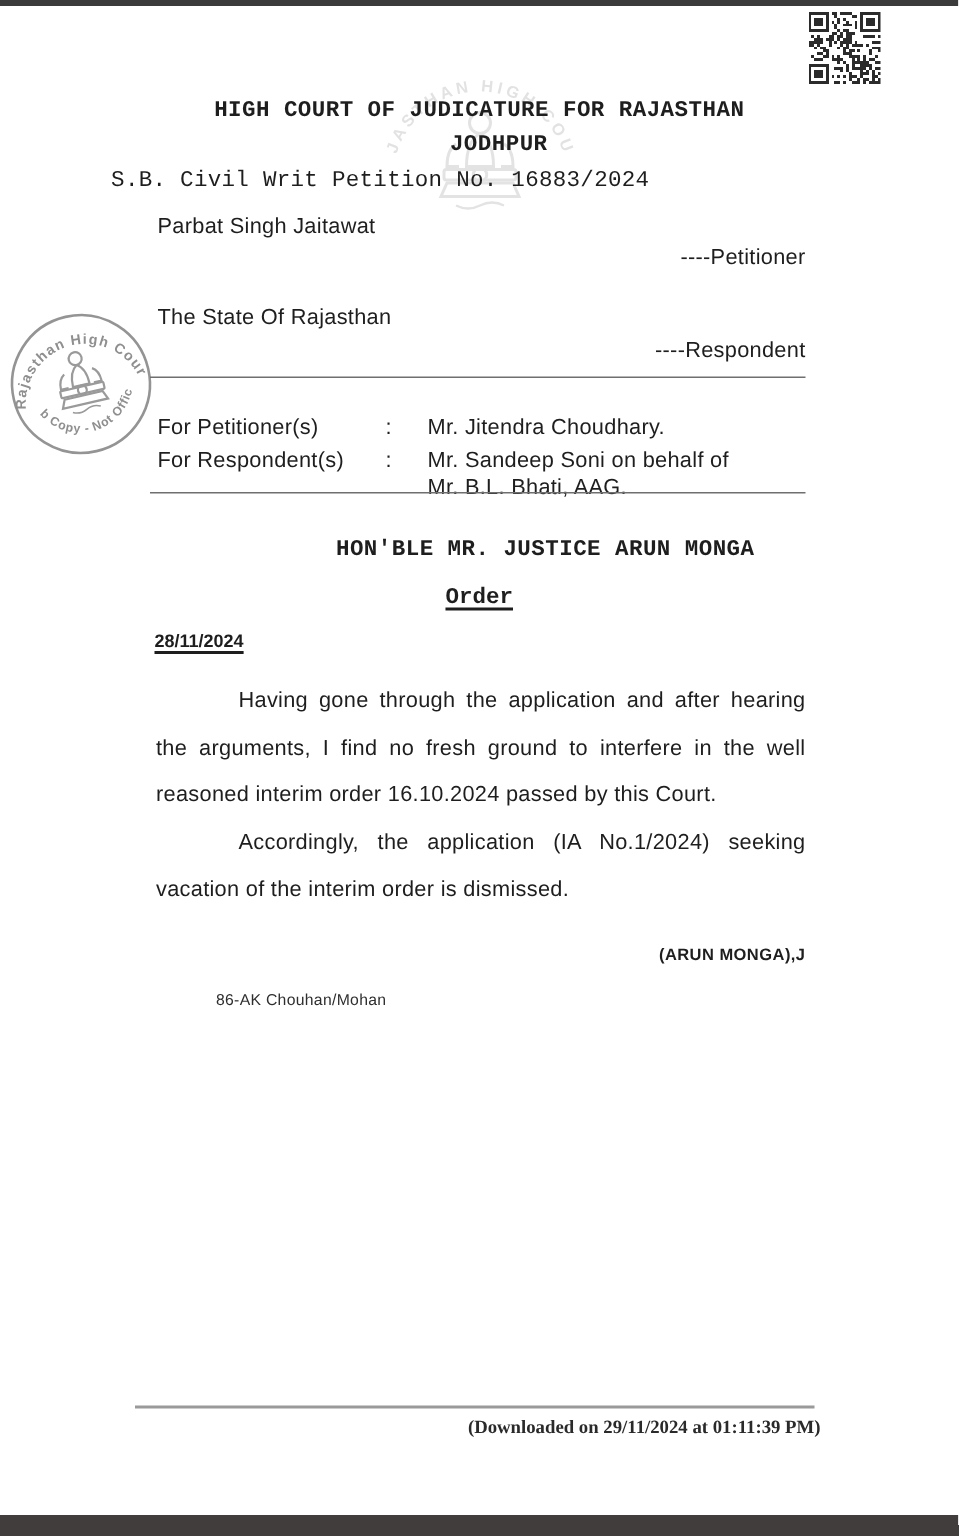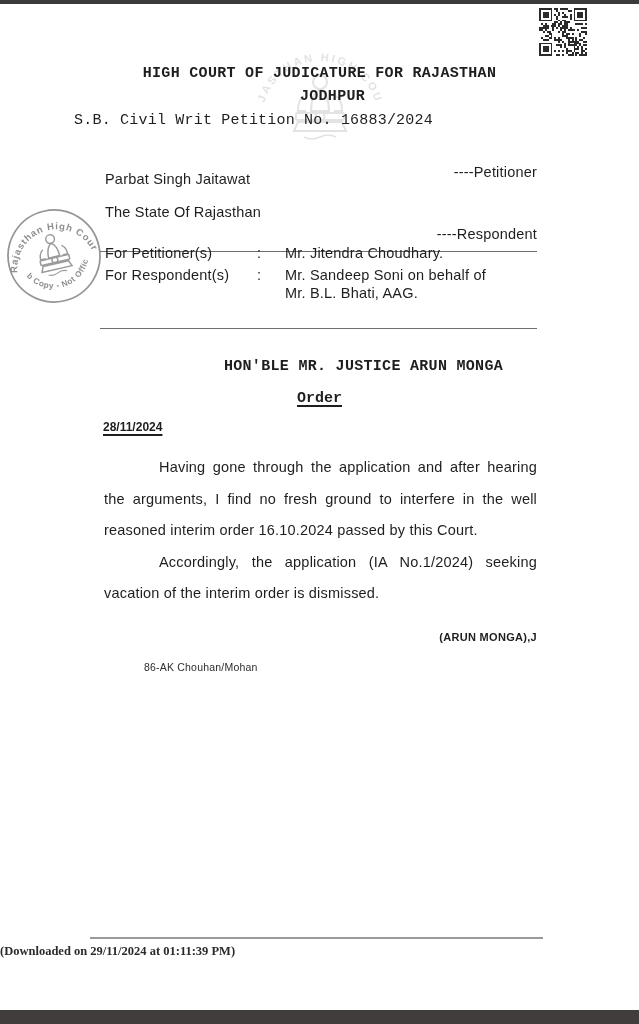--- a/index.html
+++ b/index.html
@@ -20,50 +20,50 @@
   .watermark{position:absolute;left:238px;top:12px;width:164px;height:164px;opacity:.33;pointer-events:none;}
 
   .seal{position:absolute;left:2px;top:204px;width:104px;height:104px;pointer-events:none;}
 
   .center{text-align:center;font-family:Liberation Mono, monospace;}
   .hdr1{position:absolute;left:0;top:65px;width:639px;font-weight:bold;font-size:15px;letter-spacing:.3px;}
   .hdr2{position:absolute;left:0;top:88px;width:609px;font-weight:bold;font-size:15px;letter-spacing:.3px;margin-left:28px;}
   .caseno{position:absolute;left:0;top:112px;width:507px;font-size:15px;letter-spacing:.2px;}
 
   .body-text{font-size:14.5px;letter-spacing:.2px;}
-  .pet-name{position:absolute;left:105px;top:143px;margin-top:28px;}
+  .pet-name{position:absolute;left:105px;top:143px;}
   .pet-tag{position:absolute;left:105px;top:164px;width:432px;text-align:right;}
   .versus{position:absolute;left:0;top:183px;width:639px;text-align:center;}
   .res-name{position:absolute;left:105px;top:204px;}
   .res-tag{position:absolute;left:105px;top:226px;width:432px;text-align:right;}
 
   .rule{position:absolute;height:0;border-top:1.5px solid #6f6f6f;}
   .rule1{left:100px;top:251px;width:437px;}
   .rule2{left:100px;top:328px;width:437px;}
 
-  .counsel{position:absolute;left:105px;top:244px;width:440px;font-size:14.5px;letter-spacing:.2px;}
+  .counsel{position:absolute;left:105px;top:276px;width:440px;font-size:14.5px;letter-spacing:.2px;}
   .counsel .row{display:grid;grid-template-columns:152px 28px auto;margin-bottom:4px;line-height:18px;}
 
   .judge{position:absolute;left:0;top:358px;width:639px;font-weight:bold;font-size:15px;letter-spacing:.3px;margin-left:44px;}
   .order-title{position:absolute;left:0;top:390px;width:639px;font-weight:bold;font-size:15px;}
   .order-title span{text-decoration:underline;text-underline-offset:3px;text-decoration-thickness:1.5px;}
   .order-date{position:absolute;left:103px;top:420px;font-weight:bold;font-size:12px;}
   .order-date span{text-decoration:underline;text-underline-offset:3px;text-decoration-thickness:1.5px;}
 
   .paras{position:absolute;left:104px;top:452px;width:433px;}
   .paras p{
     margin:0;font-size:14.5px;letter-spacing:.2px;line-height:31.5px;
     text-align:justify;text-indent:55px;
   }
   .signature{position:absolute;left:105px;top:631px;width:432px;text-align:right;font-weight:bold;font-size:11px;letter-spacing:.3px;}
   .footnote{position:absolute;left:108px;top:661px;font-size:10.5px;color:#2e2e2e;letter-spacing:.2px;padding-left:36px;}
 
   .footer-rule{position:absolute;left:90px;top:937px;width:453px;border-top:2px solid #9a9a9a;}
   .footer-text{
-    position:absolute;left:0;top:944px;width:547px;text-align:left;
+    position:absolute;left:0;top:944px;width:547px;text-align:right;
     font-family:"Liberation Serif","DejaVu Serif",serif;font-weight:bold;font-size:12.5px;color:#2a2a2a;
   }
   svg text{font-family:"Liberation Sans","DejaVu Sans",sans-serif;}
 </style>
 </head>
 <body>
 
 <div class="page">
 
   <div class="bar top"></div>

